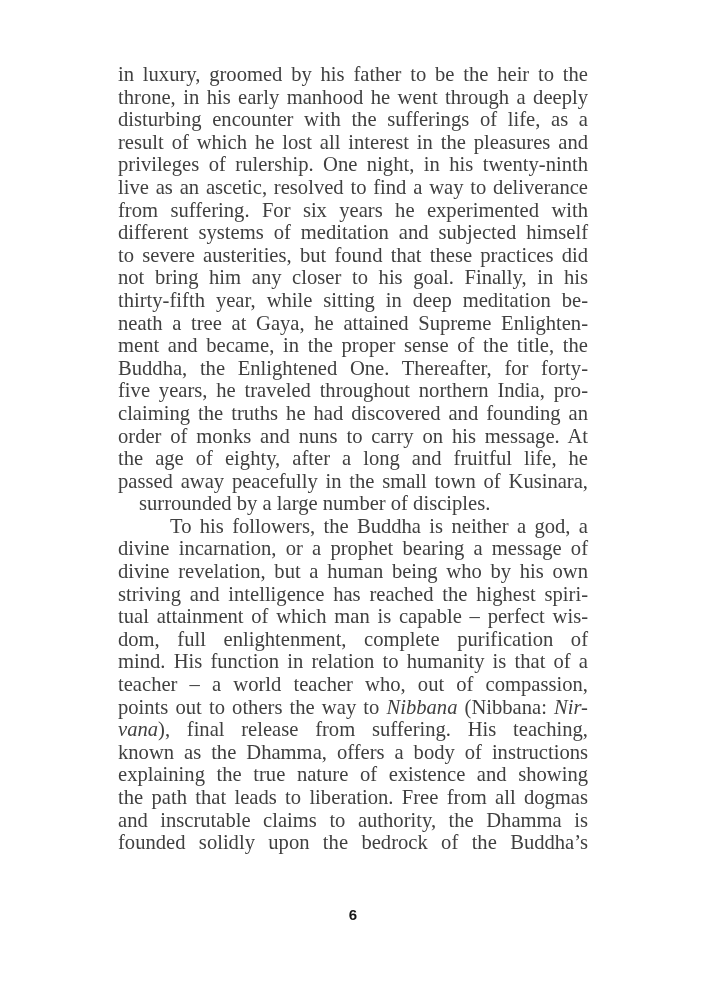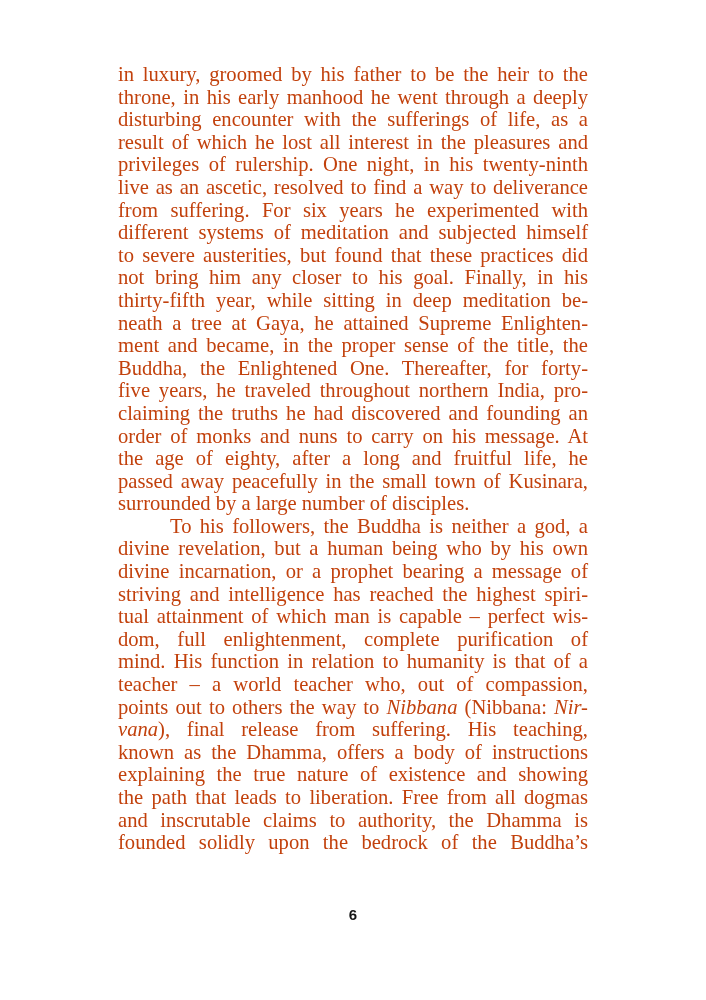--- a/index.html
+++ b/index.html
@@ -6,30 +6,30 @@
   body { width: 706px; height: 1000px; position: relative; overflow: hidden; }
   .page { position: absolute; left: 0; top: 0; width: 706px; height: 1000px; background: #ffffff; }
   .text-block {
     position: absolute;
     left: 118px;
     top: 63px;
     width: 470px;
     font-family: "Liberation Serif", "DejaVu Serif", serif;
     font-size: 20.6px;
     line-height: 22.6px;
-    color: #c2410c;
+    color: #404040;
   }
   .line {
     display: block;
     white-space: nowrap;
     text-align: justify;
     text-align-last: justify;
     height: 22.6px;
   }
-  .line.last { text-align-last: left; }
+  .line.last { text-align-last: left; margin-left: 21px; }
   .line.indent { padding-left: 52px; }
   .line span.it { font-style: italic; }
   .page-number {
     position: absolute;
     left: 0;
     width: 706px;
     top: 906px;
     text-align: center;
     font-family: "Liberation Sans", "DejaVu Sans", sans-serif;
     font-weight: bold;
@@ -60,22 +60,22 @@
         <span class="line"><span>Buddha, the Enlightened One. Thereafter, for forty-</span></span>
         <span class="line"><span>five years, he traveled throughout northern India, pro-</span></span>
         <span class="line"><span>claiming the truths he had discovered and founding an</span></span>
         <span class="line"><span>order of monks and nuns to carry on his message. At</span></span>
         <span class="line"><span>the age of eighty, after a long and fruitful life, he</span></span>
         <span class="line"><span>passed away peacefully in the small town of Kusinara,</span></span>
         <span class="line last"><span>surrounded by a large number of disciples.</span></span>
       </div>
       <div>
         <span class="line indent"><span>To his followers, the Buddha is neither a god, a</span></span>
+        <span class="line"><span>divine incarnation, or a prophet bearing a message of</span></span>
         <span class="line"><span>divine revelation, but a human being who by his own</span></span>
-        <span class="line"><span>divine incarnation, or a prophet bearing a message of</span></span>
         <span class="line"><span>striving and intelligence has reached the highest spiri-</span></span>
         <span class="line"><span>tual attainment of which man is capable – perfect wis-</span></span>
         <span class="line"><span>dom, full enlightenment, complete purification of</span></span>
         <span class="line"><span>mind. His function in relation to humanity is that of a</span></span>
         <span class="line"><span>teacher – a world teacher who, out of compassion,</span></span>
         <span class="line"><span>points out to others the way to </span><span class="it">Nibbana</span><span> (Nibbana: </span><span class="it">Nir-</span></span>
         <span class="line"><span class="it">vana</span><span>), final release from suffering. His teaching,</span></span>
         <span class="line"><span>known as the Dhamma, offers a body of instructions</span></span>
         <span class="line"><span>explaining the true nature of existence and showing</span></span>
         <span class="line"><span>the path that leads to liberation. Free from all dogmas</span></span>

